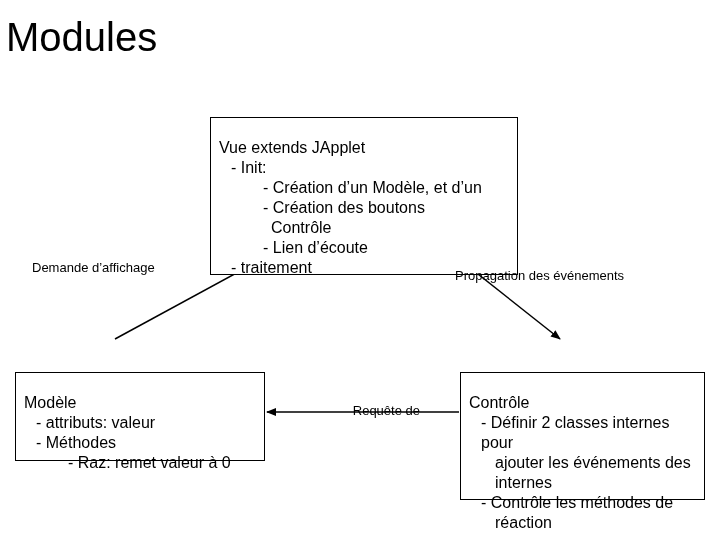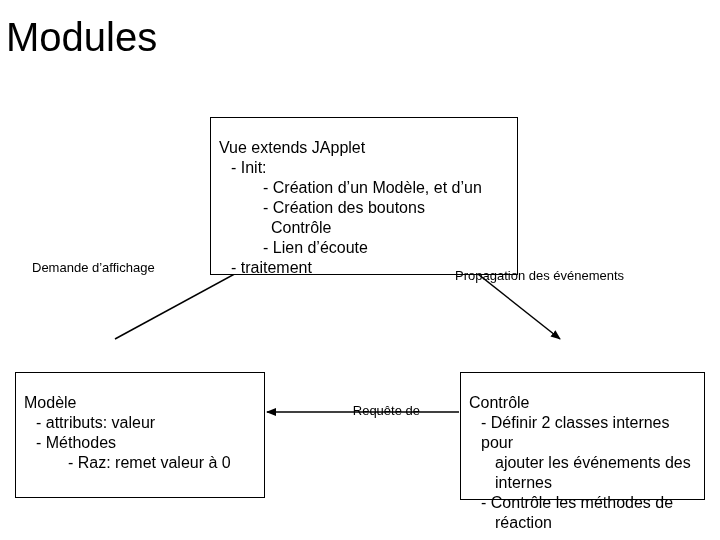--- a/index.html
+++ b/index.html
@@ -39,21 +39,21 @@
   #box-vue {
     left: 210px;
     top: 85px;
     width: 308px;
     height: 158px;
   }
   #box-modele {
     left: 15px;
     top: 340px;
     width: 250px;
-    height: 126px;
+    height: 89px;
   }
   #box-controle {
     left: 460px;
     top: 340px;
     width: 245px;
     height: 128px;
   }
   #lbl-demande {
     left: 32px;
     top: 260px;

